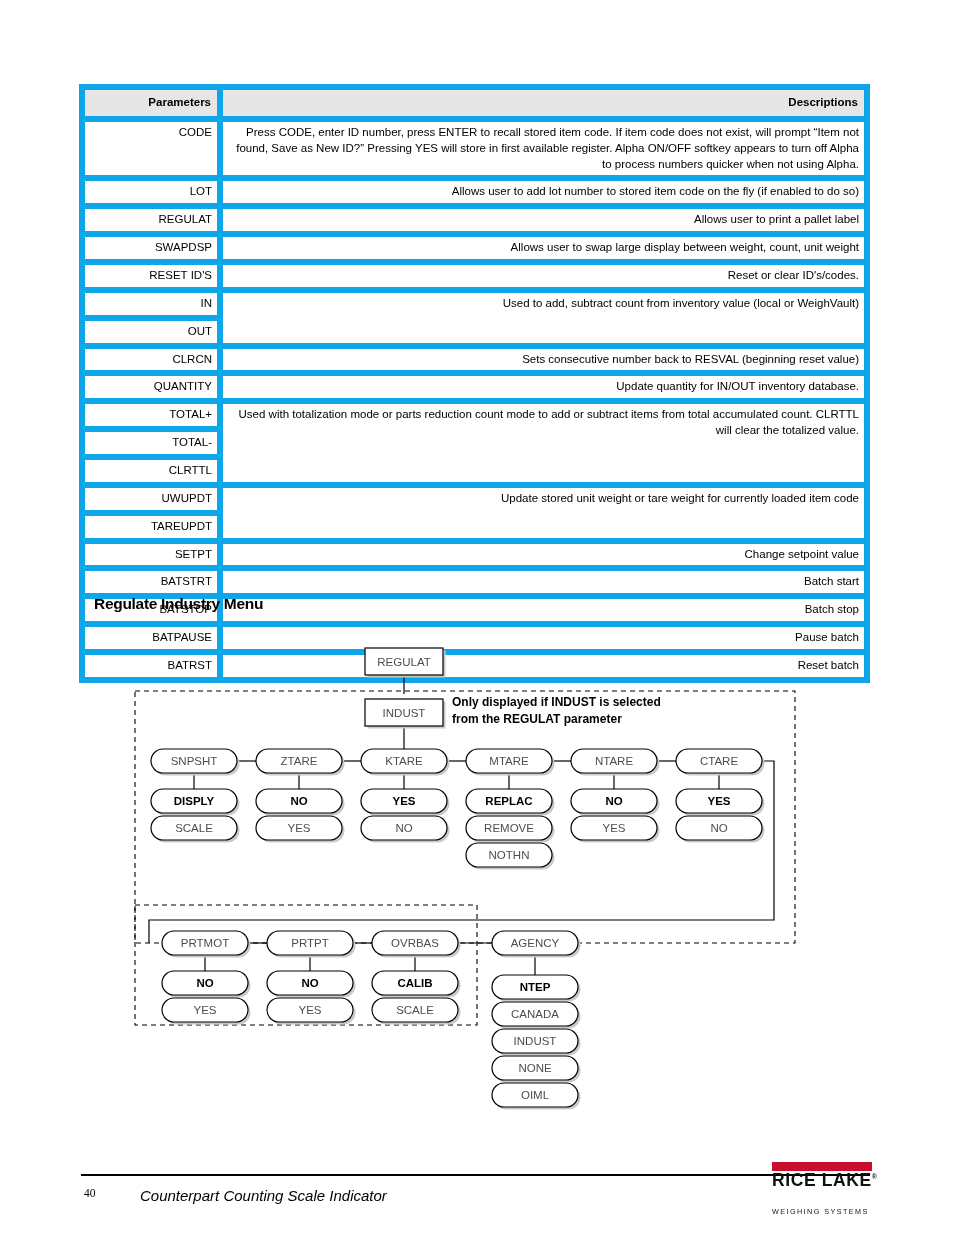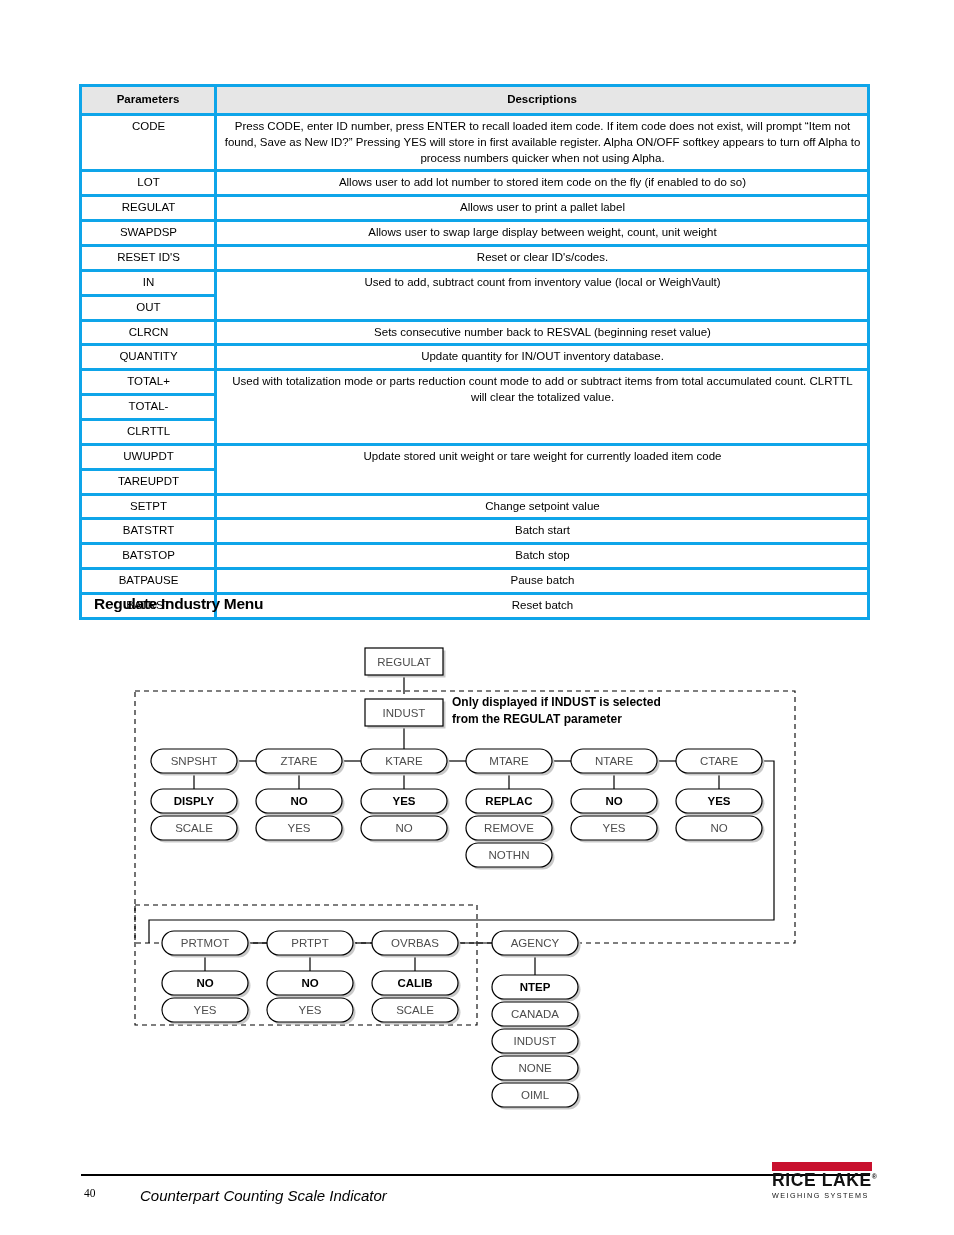--- a/index.html
+++ b/index.html
@@ -22,26 +22,26 @@
     left: 79px;
     top: 84px;
     width: 791px;
   }
   table.param-table {
     border-collapse: collapse;
     width: 791px;
     table-layout: fixed;
   }
   table.param-table td, table.param-table th {
-    border: 3px solid #0ea5e9;
+    border: 6px solid #0ea5e9;
     font-size: 11.5px;
     line-height: 1.38;
     padding: 3px 5px 3px 6px;
     vertical-align: top;
-    text-align: center;
+    text-align: right;
     font-weight: normal;
   }
   table.param-table th {
     background: #e6e6e6;
     font-weight: bold;
     font-size: 11.5px;
     padding: 5px 6px;
   }
   th.col-param { width: 120px; text-align: center; }
   th.col-desc { text-align: center; }
@@ -128,21 +128,21 @@
     letter-spacing: 0.6px;
     color: #111111;
     line-height: 1;
     white-space: nowrap;
   }
   #logo-name sup {
     font-size: 7px;
     vertical-align: super;
   }
   #logo-tag {
-    margin-top: 1px;
+    margin-top: 17px;
     font-family: "Liberation Sans", sans-serif;
     font-size: 7.2px;
     letter-spacing: 1.45px;
     color: #111111;
     white-space: nowrap;
   }
 </style>
 </head>
 <body>
 
@@ -150,21 +150,21 @@
   <table class="param-table">
     <thead>
       <tr>
         <th class="col-param">Parameters</th>
         <th class="col-desc">Descriptions</th>
       </tr>
     </thead>
     <tbody>
       <tr>
         <td class="col-param">CODE</td>
-        <td rowspan="1">Press CODE, enter ID number, press ENTER to recall loaded item code.  If item code does not exist, will prompt “Item not found, Save as New ID?”  Pressing YES will store in first available register. Alpha ON/OFF softkey appears to turn off Alpha to process numbers quicker when not using Alpha.</td>
+        <td rowspan="1">Press CODE, enter ID number, press ENTER to recall stored item code.  If item code does not exist, will prompt “Item not found, Save as New ID?”  Pressing YES will store in first available register. Alpha ON/OFF softkey appears to turn off Alpha to process numbers quicker when not using Alpha.</td>
       </tr>
       <tr>
         <td class="col-param">LOT</td>
         <td class="desc-indent">Allows user to add lot number to stored item code on the fly (if enabled to do so)</td>
       </tr>
       <tr>
         <td class="col-param">REGULAT</td>
         <td class="desc-indent">Allows user to print a pallet label</td>
       </tr>
       <tr>

